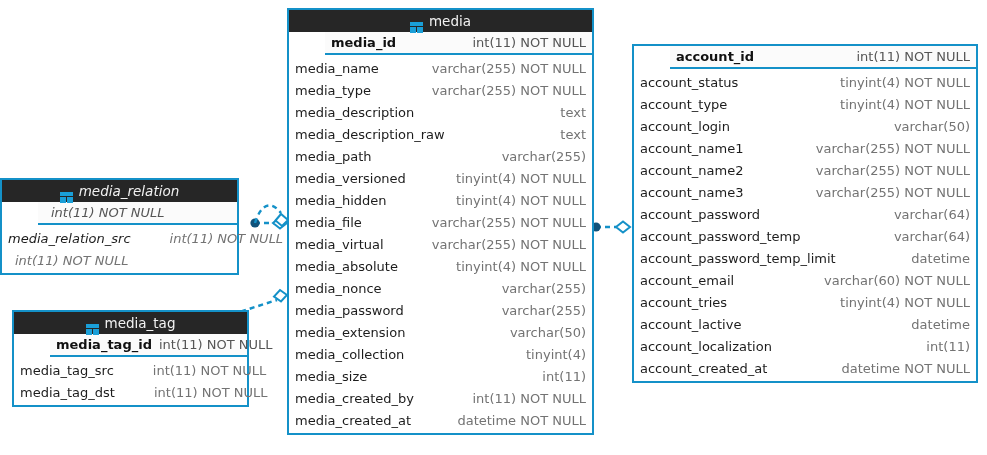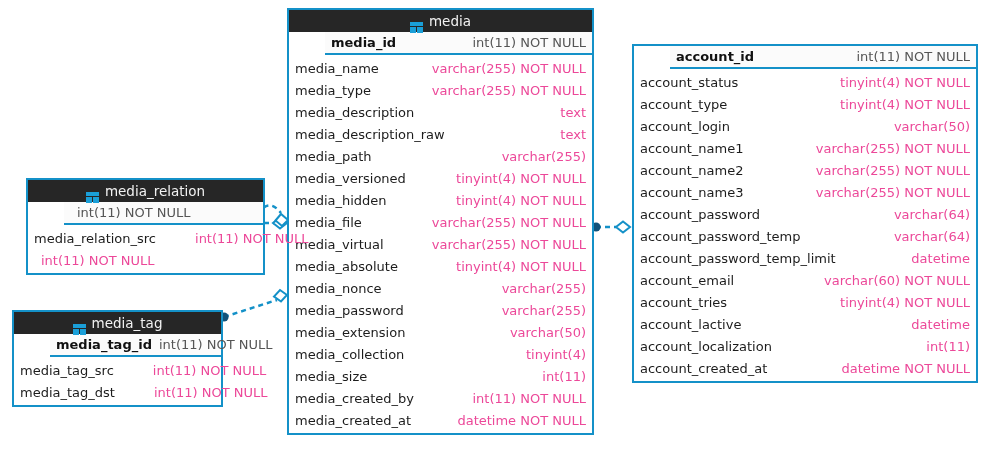--- a/index.html
+++ b/index.html
@@ -93,28 +93,28 @@
     padding: 0 6px;
     box-sizing: border-box;
     font-size: 13px;
     white-space: nowrap;
     gap: 32px;
   }
   .field-row .col-name {
     color: #1c1c1c;
   }
   .field-row .col-type {
-    color: #ec4899;
+    color: #737373;
     padding-left: 14px;
   }
   
   #ent-media        { left: 287px; top: 8px;   width: 307px; }
   #ent-account      { left: 632px; top: 44px;  width: 346px; }
-  #ent-media_relation { left: 26px; top: 178px; width: 239px; }
-  #ent-media_tag    { left: 12px;  top: 310px; width: 211px; }
+  #ent-media_relation { left: 0; top: 178px; width: 239px; font-style: italic; }
+  #ent-media_tag    { left: 12px;  top: 310px; width: 237px; }
 
   
   .compact .field-row .col-type,
   .compact .pk-row .col-type { padding-left: 7px; }
 </style>
 </head>
 <body>
 
 <div id="canvas">
 

